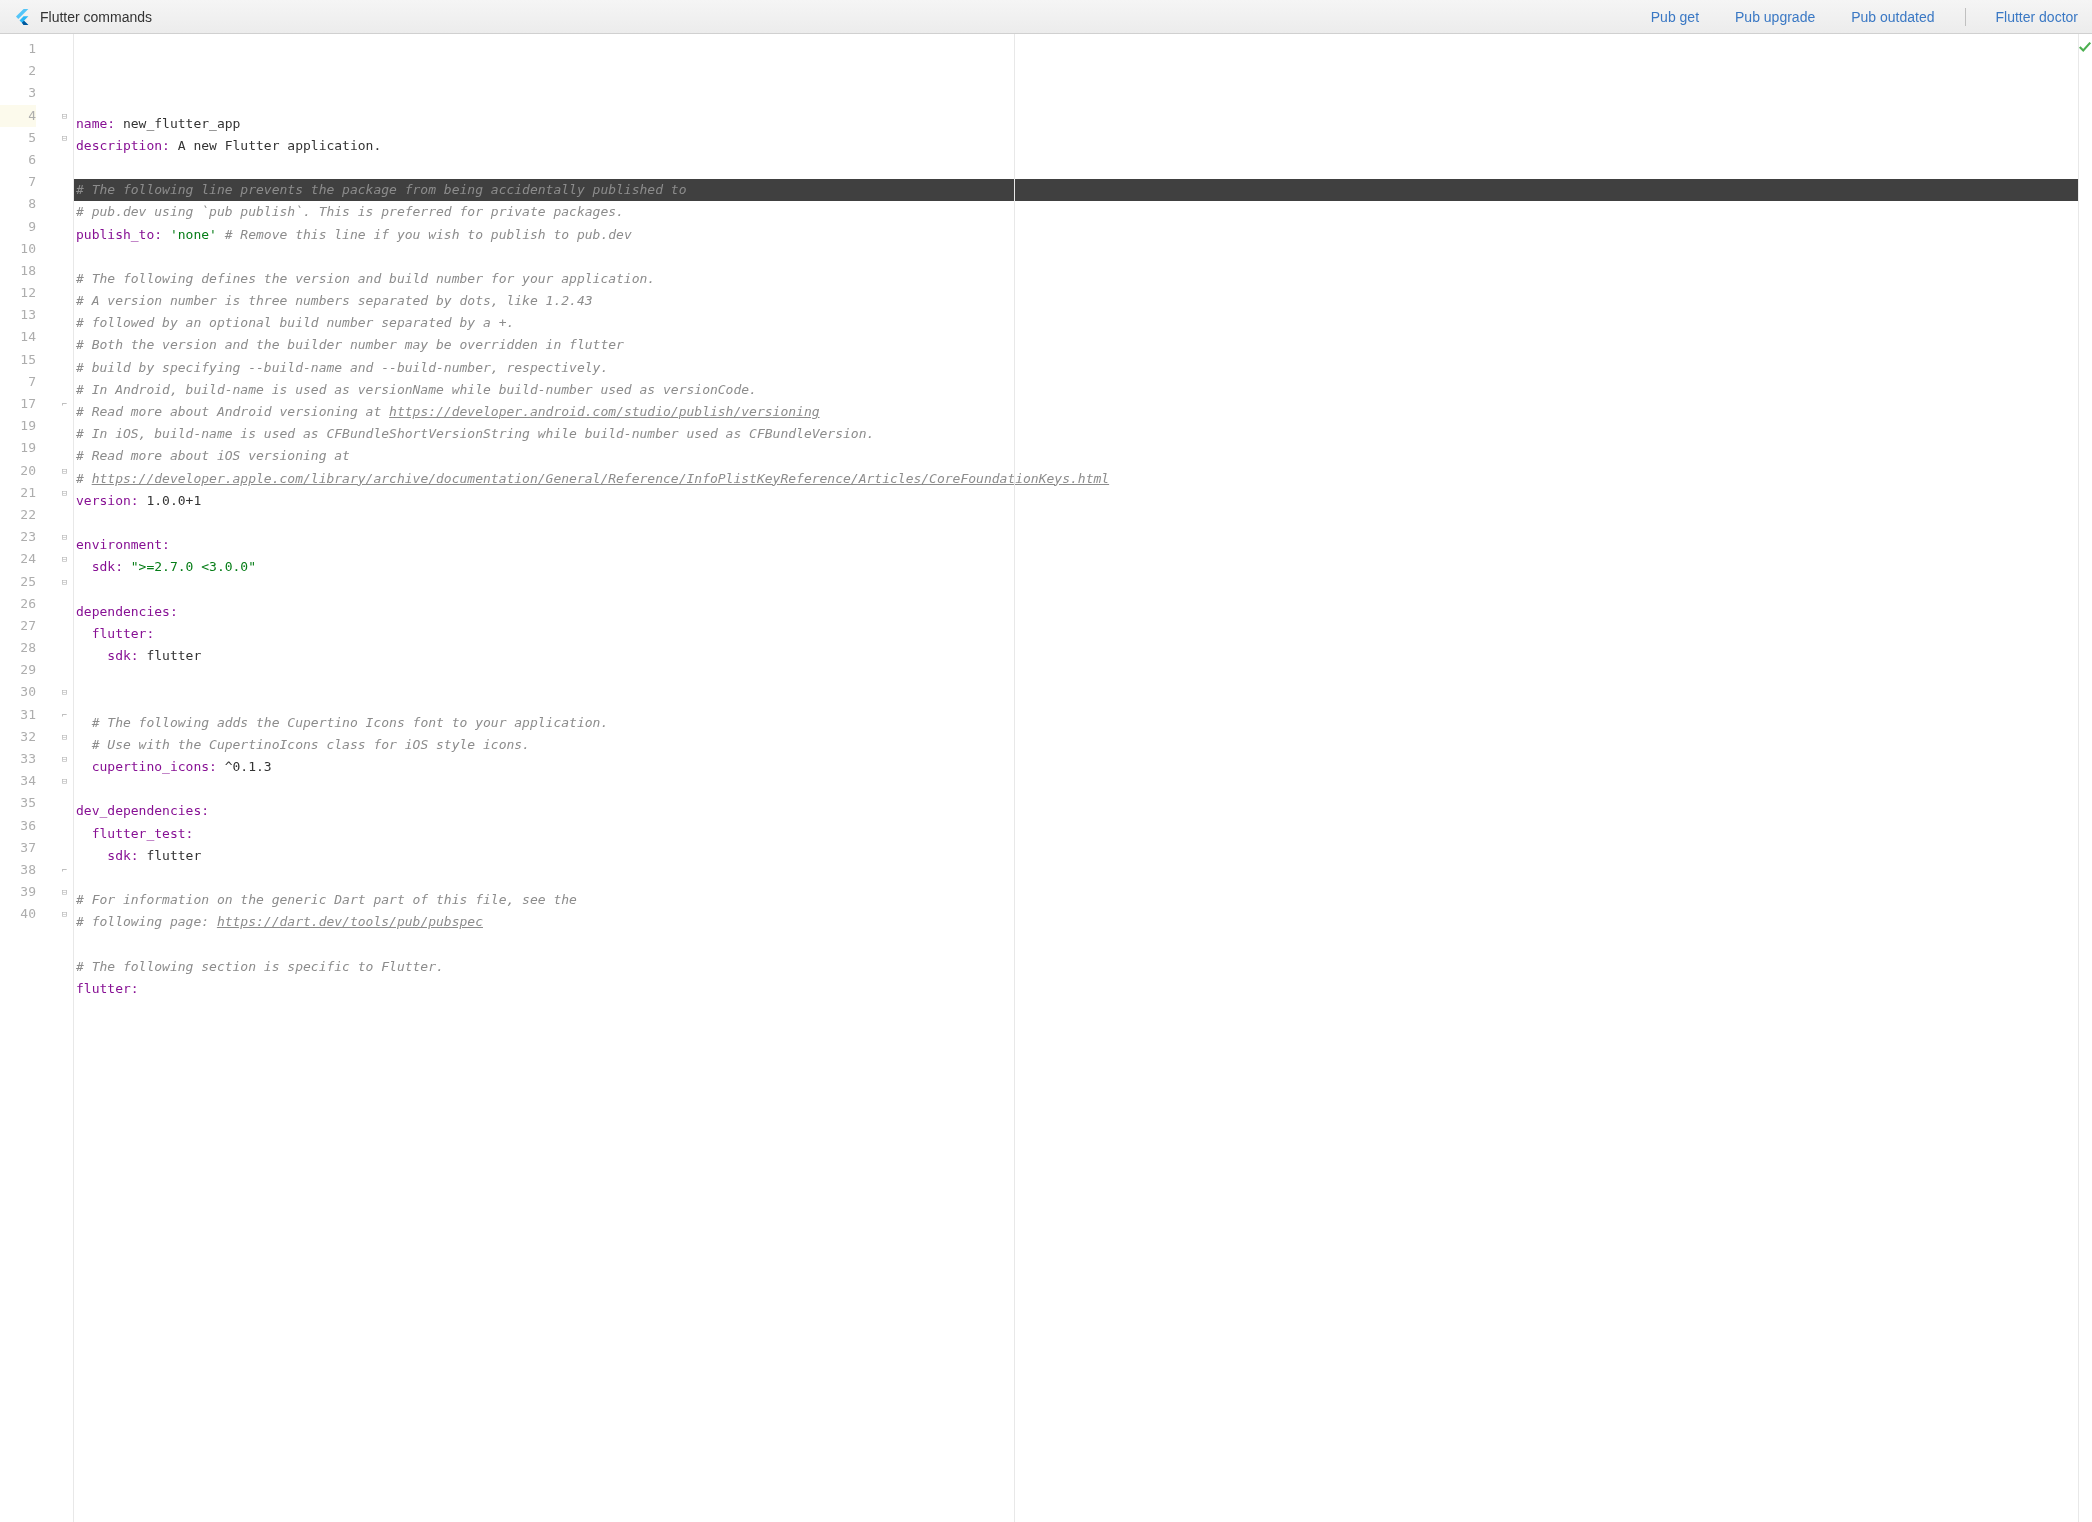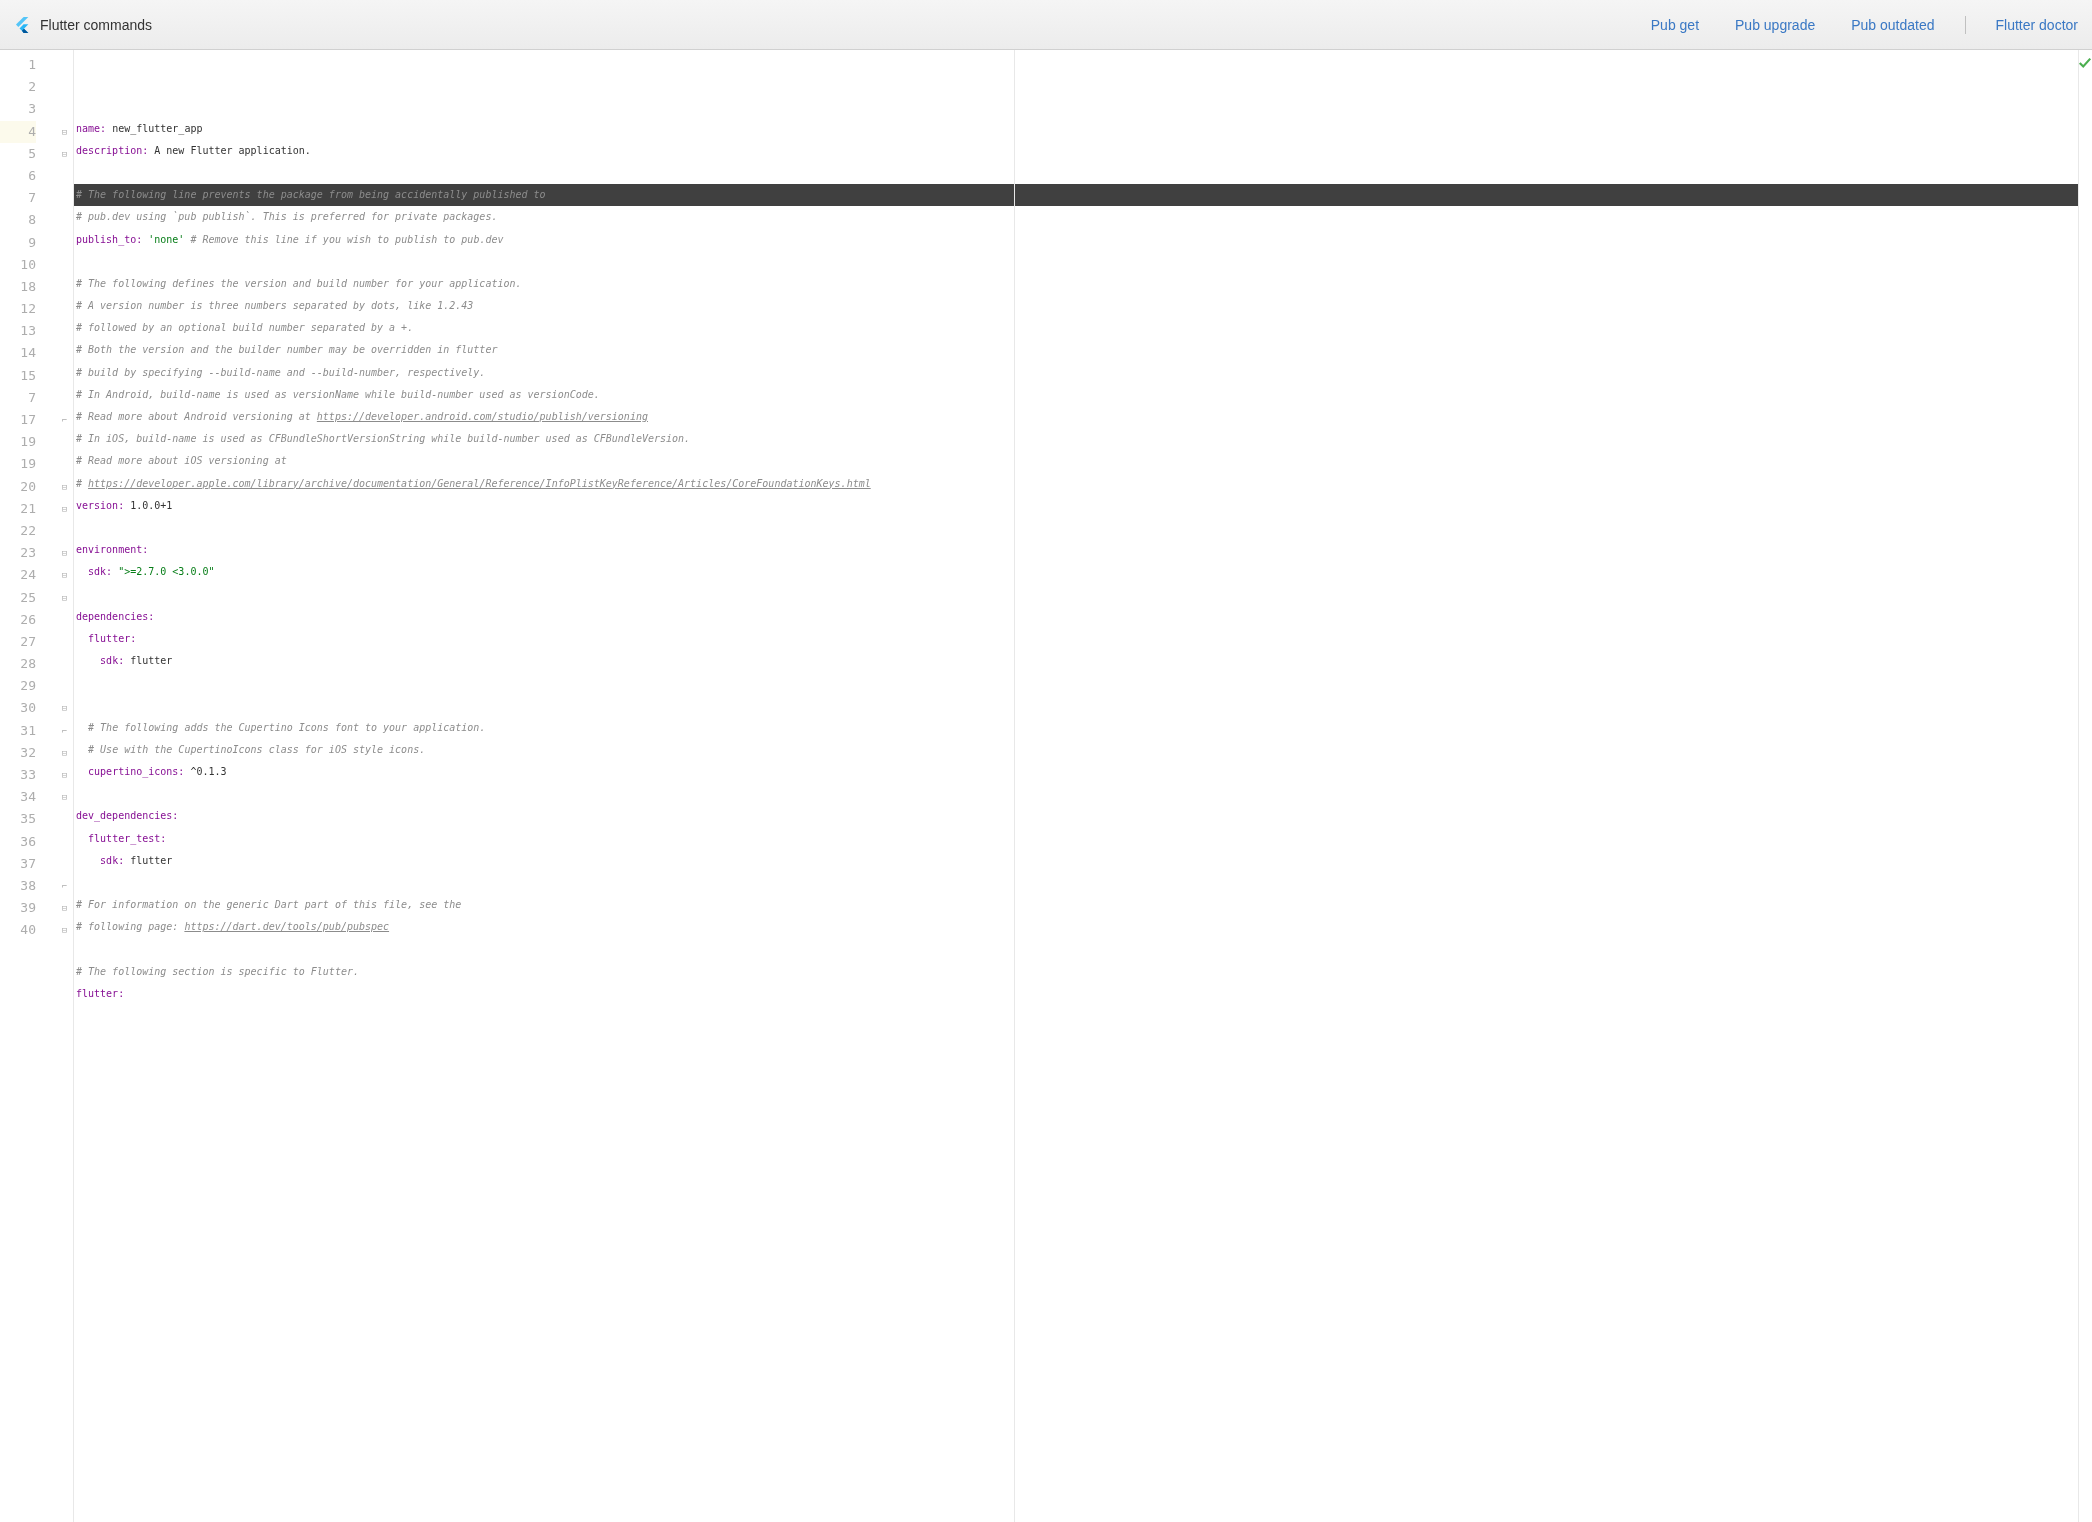--- a/index.html
+++ b/index.html
@@ -13,21 +13,21 @@
       background: #fff;
       color: #333;
       overflow: hidden;
     }
     .toolbar {
       display: flex;
       justify-content: space-between;
       background: linear-gradient(to bottom, #f5f5f5, #ececec);
       border-bottom: 1px solid #d0d0d0;
       padding: 6px 14px;
-      height: 50px;
+      height: 34px;
     }
     .toolbar-left {
       display: flex;
       align-items: center;
       gap: 10px;
     }
     .flutter-icon {
       width: 16px;
       height: 16px;
       display: inline-block;
@@ -84,23 +84,23 @@
       border-right: 1px solid #e8e8e8;
     }
     .fold-gutter div {
       height: 22.2px;
       display: flex;
       align-items: center;
       justify-content: center;
     }
     .code-area {
       flex: 1;
-      padding-top: 1px;
+      padding-top: 12px;
       font-family: "Menlo", "Consolas", monospace;
-      font-size: 10px;
+      font-size: 13px;
       line-height: 22.2px;
       white-space: pre;
       overflow: auto;
       position: relative;
     }
     .code-line {
       height: 22.2px;
       padding-left: 2px;
     }
     .code-line.highlighted {

